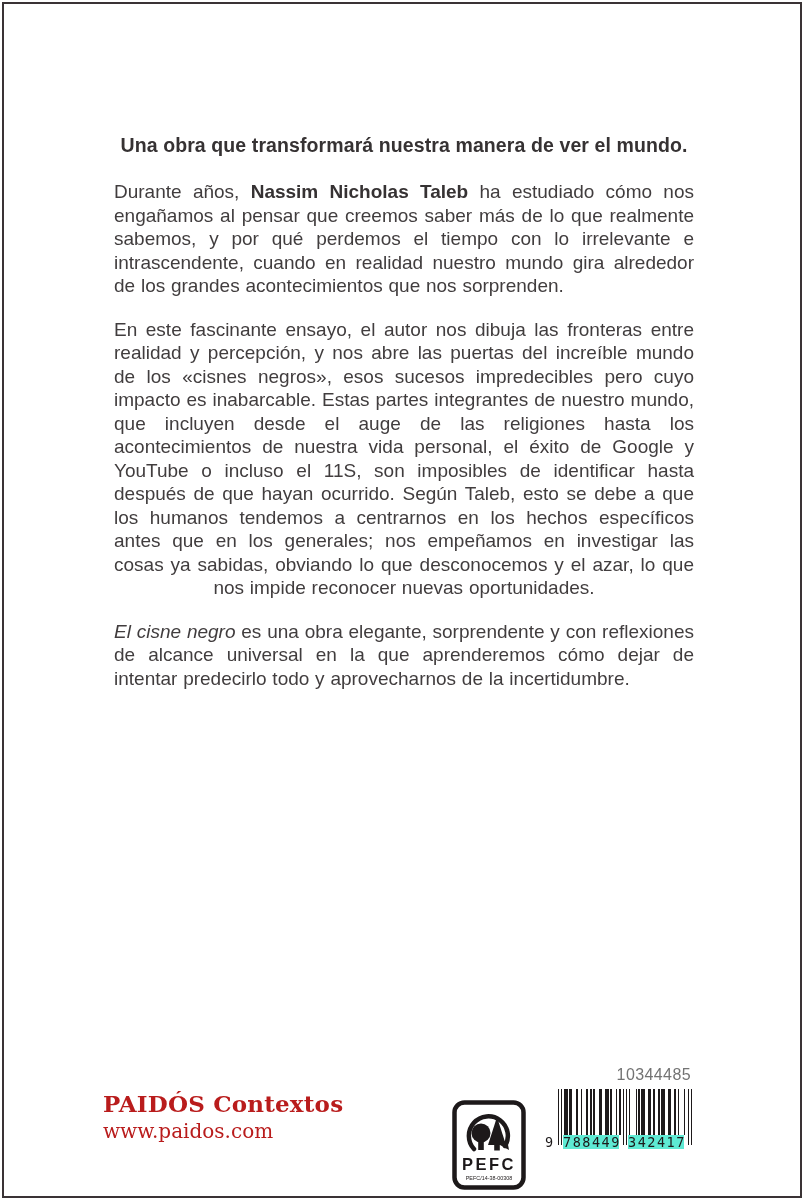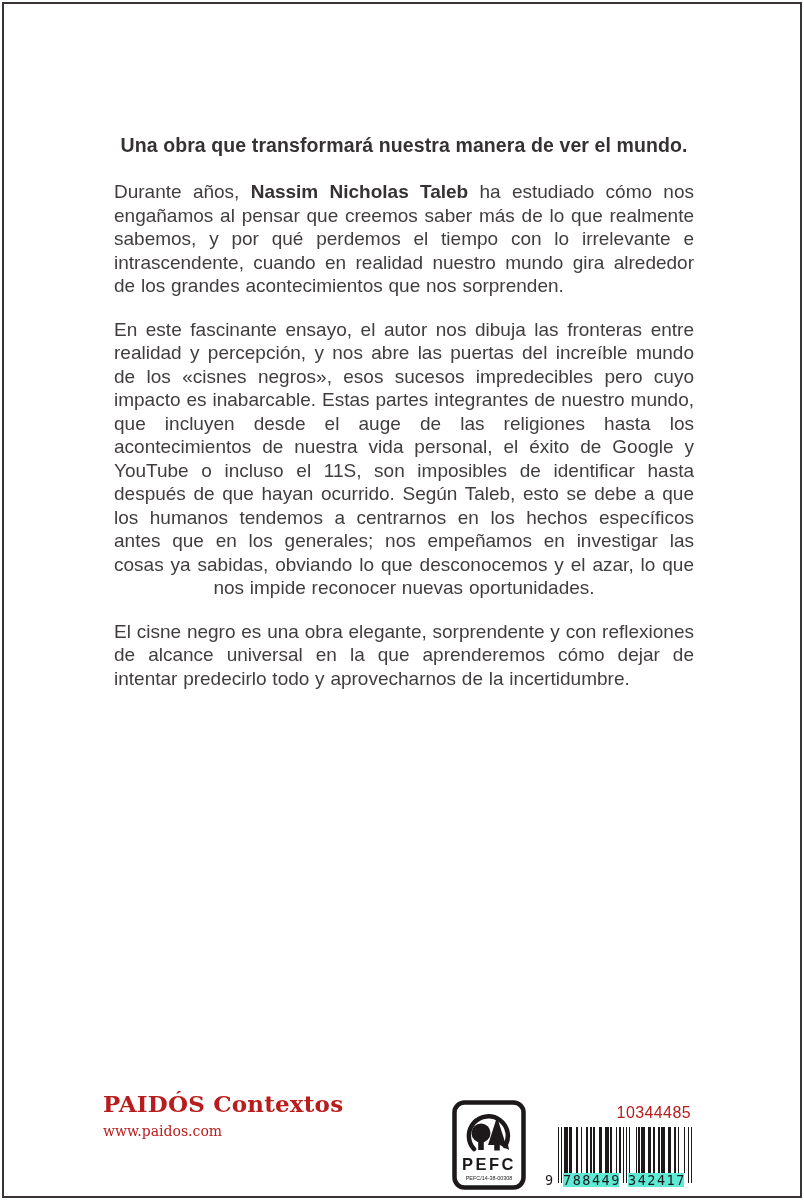--- a/index.html
+++ b/index.html
@@ -42,58 +42,57 @@
     line-height: 23.5px;
     text-align: justify;
     hyphens: auto;
     -webkit-hyphens: auto;
     margin: 0 0 20px 0;
     color: #413d3e;
     word-spacing: 0.5px;
   }
   .para.center-last { text-align-last: center; }
   .para .b { font-weight: 700; color: #363233; }
-  .para .i { }
+  .para .i { font-style: italic; }
 
   
   .imprint-block {
     position: absolute;
     left: 103px; top: 1091px;
     font-family: "DejaVu Serif", serif;
     color: #b91c1c;
   }
   .imprint {
     font-size: 23px;
     font-weight: 700;
     line-height: 26px;
     margin-bottom: 3px;
     letter-spacing: 0.2px;
   }
-  .url { font-size: 14px; line-height: 22px; }
+  .url { font-size: 20px; line-height: 22px; }
 
   .pefc {
     position: absolute;
     left: 452px; top: 1075px;
     width: 74px; height: 116px; margin-top: 12px;
   }
   .pefc svg { display: block; width: 100%; height: 100%; }
 
   .barcode-block {
     position: absolute;
     left: 548px; top: 1066px;
     width: 147px;
   }
   .barcode-number {
     text-align: right;
     font-size: 16px;
     line-height: 18px;
-    color: #b91c1c;
+    color: #737373;
     padding-right: 4px;
     letter-spacing: 0.4px;
-    margin-top: 38px;
   }
   .bars-wrap {
     position: relative;
     margin-left: 10px;
     margin-top: 5px;
     width: 134px; height: 56px;
   }
   .bars-wrap svg { display: block; width: 134px; height: 56px; fill: #1d191a; shape-rendering: crispEdges; }
   .barcode-digits {
     position: absolute;

